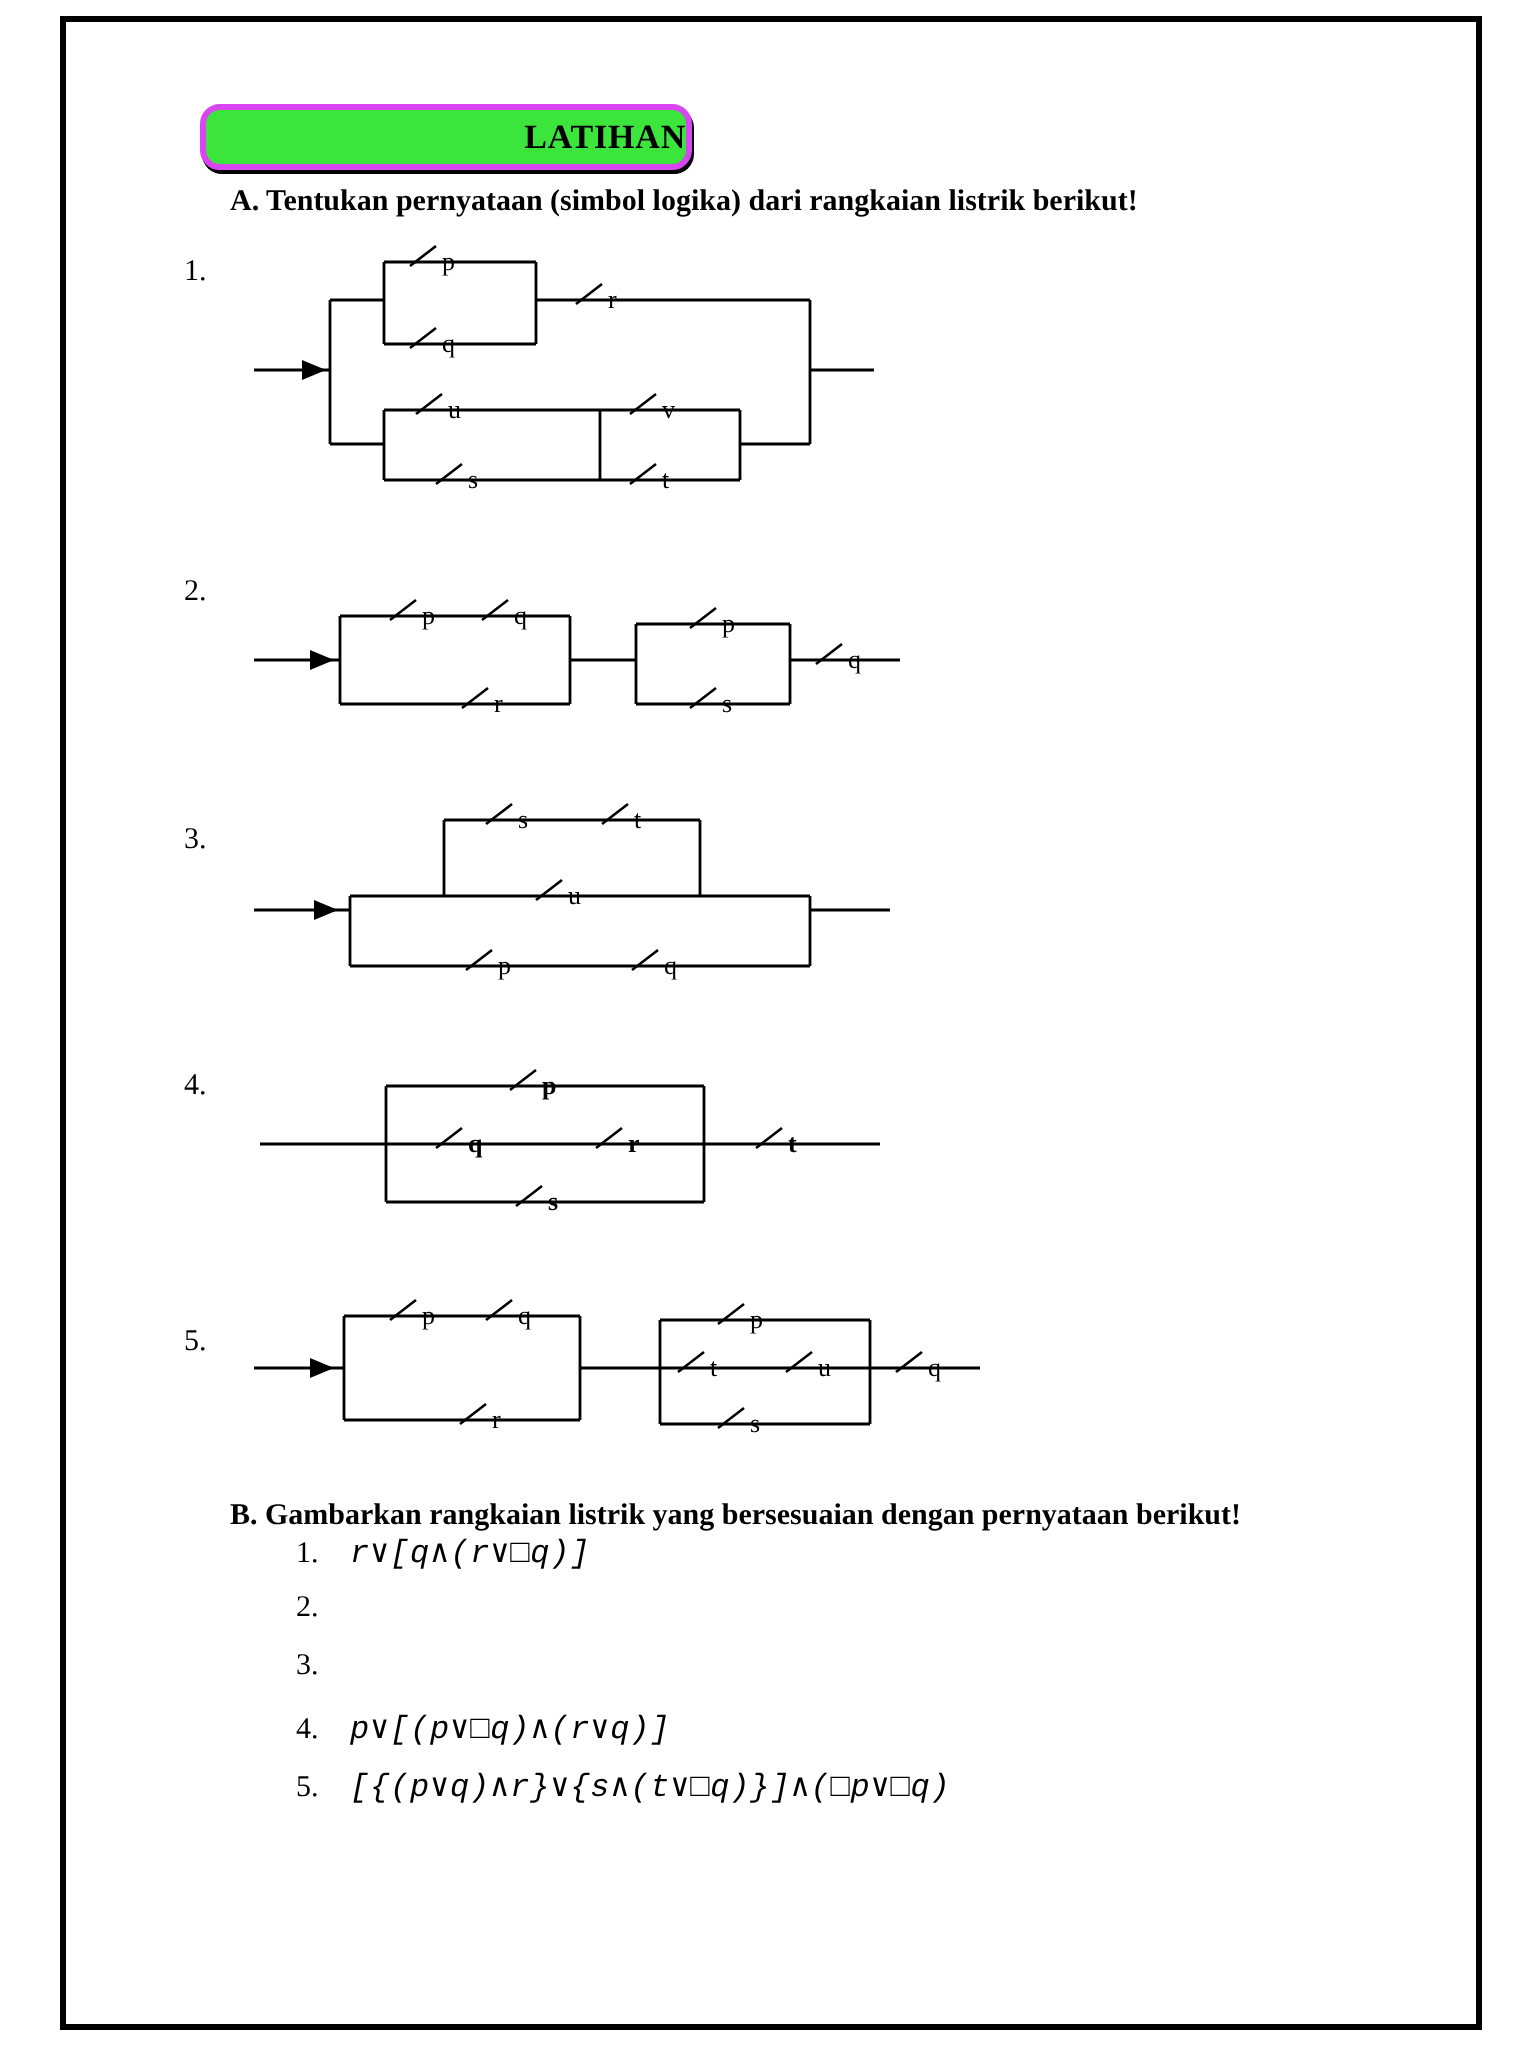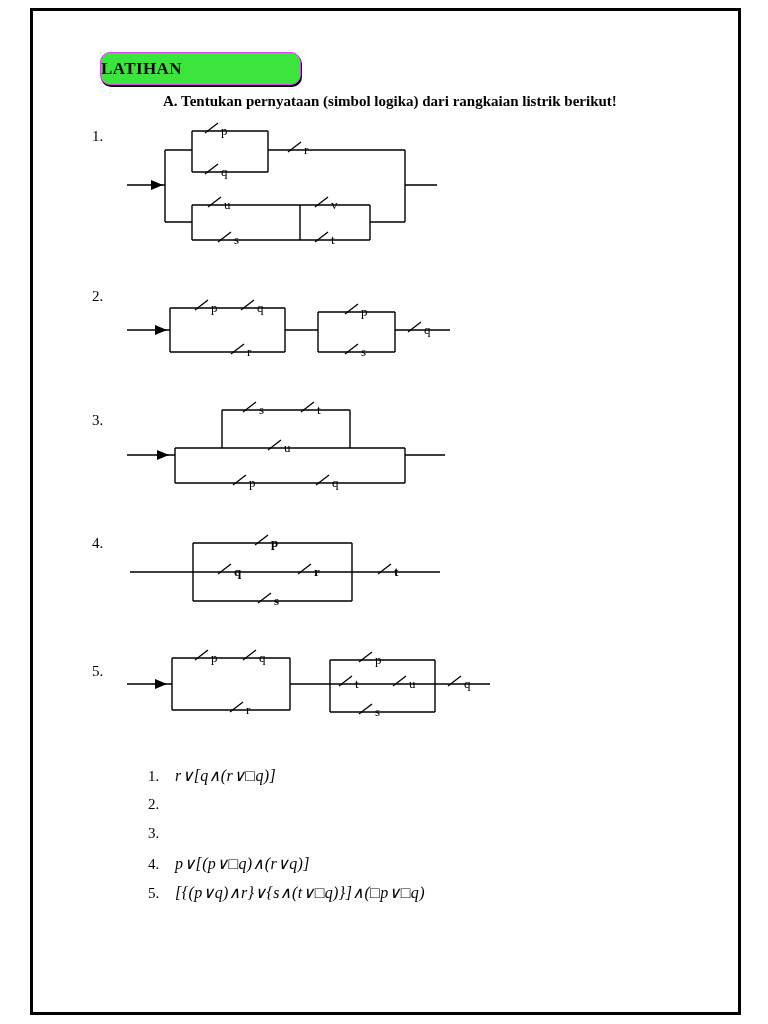--- a/index.html
+++ b/index.html
@@ -6,40 +6,40 @@
   html,body { background:#ffffff; }
   .page {
     position:relative; width:768px; height:1024px; background:#fff;
     font-family:"Liberation Serif","DejaVu Serif",serif; color:#000; overflow:hidden;
   }
   .frame {
     position:absolute; left:30px; top:8px; width:711px; height:1007px;
     border:3px solid #000;
   }
   .badge {
-    position:absolute; left:100px; top:52px; width:201px; height:33px;
-    border:1px solid #d946ef; border-radius:10px;
-    display:flex; align-items:center; justify-content:flex-start;
+    position:absolute; left:100px; top:52px; width:246px; height:33px;
+    border:3px solid #d946ef; border-radius:10px;
+    display:flex; align-items:center; justify-content:flex-end;
     box-shadow:1px 2px 0 #000;
   }
   .badge span { font-weight:bold; font-size:17px; letter-spacing:0.4px; }
   .heading { position:absolute; font-weight:bold; font-size:15px; white-space:nowrap; }
-  .h-a { left:115px; top:93px;margin-left:48px; }
+  .h-a { left:115px; top:93px; }
   .h-b { left:115px; top:750px; }
   .circ-num { position:absolute; left:92px; font-size:15px; }
   svg.circuit { position:absolute; overflow:visible; }
   .wires  { stroke:#000; stroke-width:1.4; fill:none; }
   .blades { stroke:#000; stroke-width:1.3; fill:none; }
   .arrowhead { fill:#000; stroke:none; }
   .swlabel { font-family:"Liberation Serif","DejaVu Serif",serif; font-size:13px; fill:#000; }
   .swlabel.bold { font-weight:bold; }
   .b-row { position:absolute; left:148px; display:flex; align-items:baseline; }
   .b-num { font-size:15px; width:27px; flex:none; }
   .b-formula { font-size:16px; font-style:italic; letter-spacing:0.4px;
-               font-family:Liberation Serif, serif; }
+               font-family:Liberation Mono, monospace; }
 </style>
 </head>
 <body>
 
 <div class="page">
   <div class="frame"></div>
 
   <div class="badge" style="background: rgb(60, 229, 60);">
     <span>LATIHAN</span>
   </div>
@@ -104,20 +104,21 @@
     <text class="swlabel" x="126" y="22">p</text>
     <text class="swlabel" x="174" y="22">q</text>
     <text class="swlabel" x="161" y="74">r</text>
     <text class="swlabel" x="290" y="24">p</text>
     <text class="swlabel" x="270" y="48">t</text>
     <text class="swlabel" x="324" y="48">u</text>
     <text class="swlabel" x="290" y="76">s</text>
     <text class="swlabel" x="379" y="48">q</text>
   </svg>
 
+  <div class="heading h-b">B. Gambarkan rangkaian listrik yang bersesuaian dengan pernyataan berikut!</div>
 
   <div class="b-row" style="top:766px">
     <span class="b-num">1.</span>
     <span class="b-formula">r∨[q∧(r∨□q)]</span>
   </div>
   <div class="b-row" style="top:796px">
     <span class="b-num">2.</span>
   </div>
   <div class="b-row" style="top:825px">
     <span class="b-num">3.</span>

